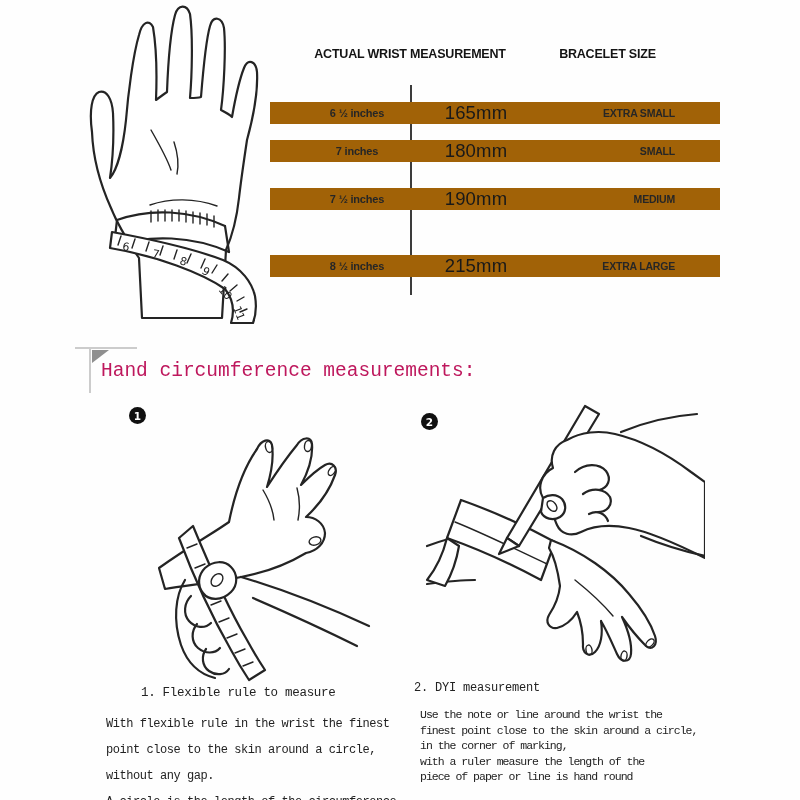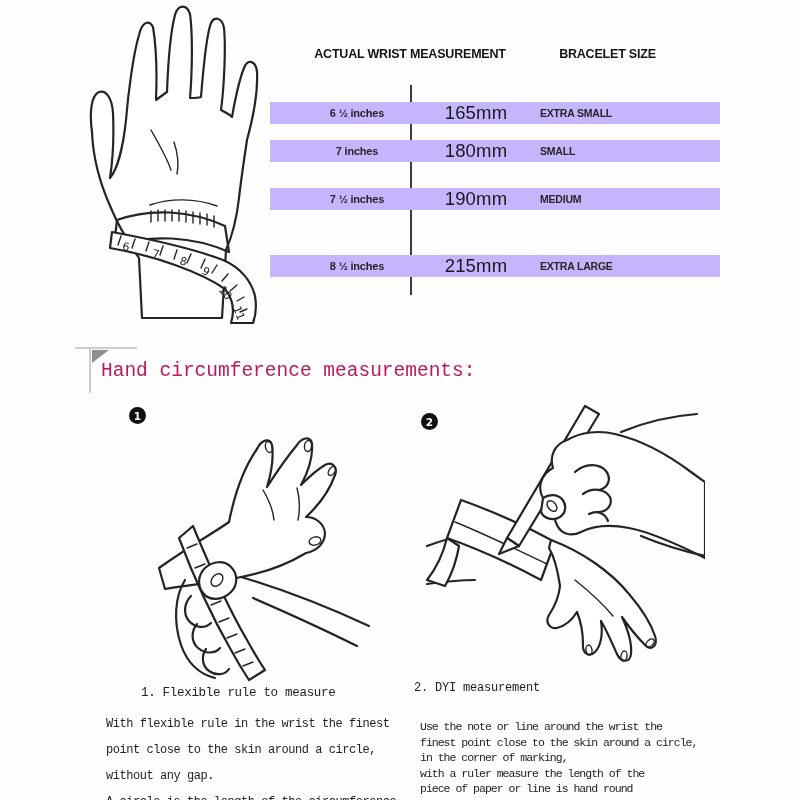--- a/index.html
+++ b/index.html
@@ -14,34 +14,34 @@
   .tbl-header {
     position:absolute; top:47px; font-weight:700; font-size:12.5px;
     letter-spacing:-0.2px; color:#141414; text-align:center; white-space:nowrap;
   }
   .hdr-measure { left:270px; width:280px; }
   .hdr-size    { left:540px; width:135px; }
   .divider-v {
     position:absolute; left:410px; top:85px; width:2px; height:210px; background:#3c3c3c;
   }
   .trow {
-    position:absolute; left:270px; width:450px; height:22px; background:#c4b5fd;
+    position:absolute; left:270px; width:450px; height:22px; background:#a16207;
     display:flex; align-items:center;
   }
   .r1{top:102px}.r2{top:140px}.r3{top:188px}.r4{top:216px}.r5{top:255px}
   .c-inch {
     box-sizing:border-box; width:142px; padding-left:32px; text-align:center;
     font-size:11px; font-weight:700; color:#262626; letter-spacing:-0.2px;
   }
   .c-mm {
     width:128px; text-align:center; font-size:18.5px; font-weight:400;
     color:#191919; letter-spacing:0.2px;
   }
   .c-size {
-    width:135px; text-align:left; font-size:10.5px; font-weight:700;
+    width:135px; text-align:right; font-size:10.5px; font-weight:700;
     color:#262626; letter-spacing:-0.2px;
   }
 
   
   .cm-h { position:absolute; left:75px;  top:347px; width:62px; height:2px; background:#cccccc; }
   .cm-v { position:absolute; left:89px;  top:347px; width:2px;  height:46px; background:#cccccc; }
   .cm-tri {
     position:absolute; left:92px; top:350px; width:0; height:0;
     border-top:13px solid #8f8f8f; border-right:17px solid transparent;
   }
@@ -66,21 +66,21 @@
     position:absolute; font-family:"Liberation Mono", monospace;
     color:#222222; white-space:nowrap;
   }
   .cap1 { left:99px;  top:686px; font-size:12.5px; letter-spacing:-0.3px;margin-left:42px; }
   .cap2 { left:414px; top:681px; font-size:12px;   letter-spacing:-0.2px; }
   .para {
     position:absolute; font-family:"Liberation Mono", monospace;
     color:#222222; white-space:pre-line;
   }
   .p1 { left:106px; top:711px; font-size:12px;   letter-spacing:-0.45px; line-height:26px;  width:320px; }
-  .p2 { left:420px; top:707px; font-size:11.5px; letter-spacing:-1px;    line-height:15.5px; width:300px;margin-top:12px; }
+  .p2 { left:420px; top:707px; font-size:11.5px; letter-spacing:-1px;    line-height:15.5px; width:300px; }
 
   
   .art { stroke:#242424; stroke-width:2.2; fill:none; stroke-linecap:round; stroke-linejoin:round; }
   .artfill { stroke:#242424; stroke-width:2.2; fill:#ffffff; stroke-linecap:round; stroke-linejoin:round; }
   .thin { stroke:#242424; stroke-width:1.4; fill:none; stroke-linecap:round; }
   .tapenum { font-family:"DejaVu Sans", sans-serif; font-size:11px; fill:#222222; }
 </style>
 </head>
 <body>
 

